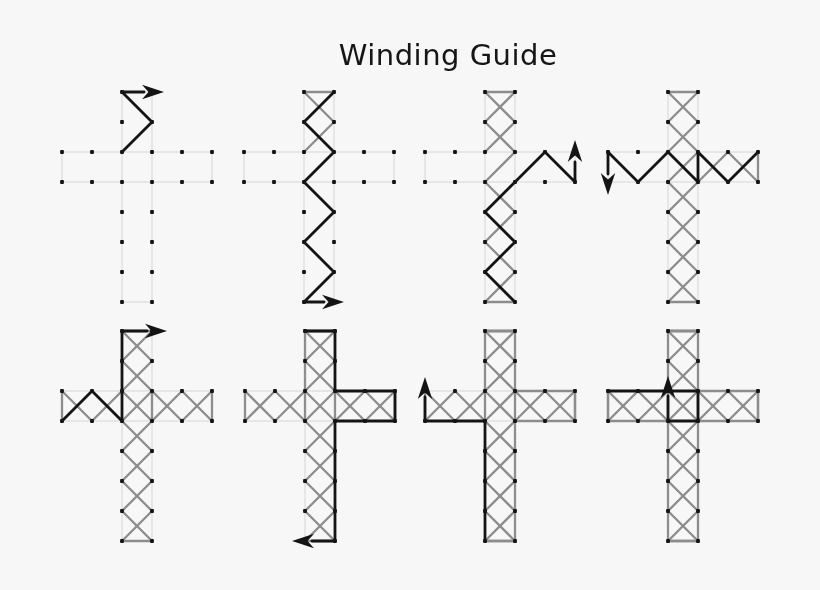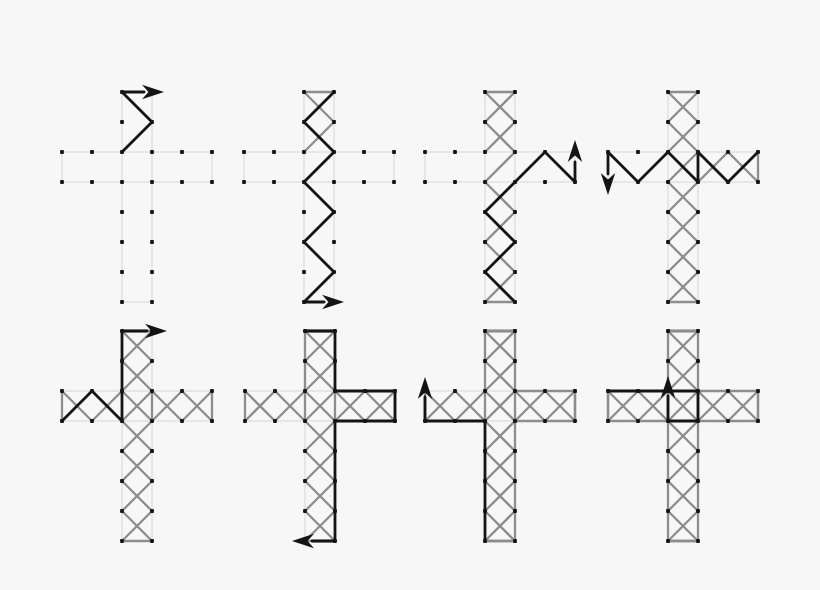--- a/index.html
+++ b/index.html
@@ -13,20 +13,21 @@
   .title{
     position:absolute;left:448px;top:38px;transform:translateX(-50%);
     font-size:29px;color:#161616;white-space:nowrap;letter-spacing:0.5px;
   }
   svg{position:absolute;left:0;top:0;}
 </style>
 </head>
 <body>
 
 <div class="page">
+  <div class="title">Winding Guide</div>
   <svg id="diagram" xmlns="http://www.w3.org/2000/svg" width="820" height="590" viewBox="0 0 820 590">
       <g transform="translate(62,92)">
         <rect x="60" y="0" width="30" height="210" fill="none" stroke="#dbdbdb" stroke-width="1.2"></rect>
         <rect x="0" y="60" width="150" height="30" fill="none" stroke="#dbdbdb" stroke-width="1.2"></rect>
         <polyline points="60,60 90,30 60,0 82,0" fill="none" stroke="#141414" stroke-width="2.8" stroke-linecap="round" stroke-linejoin="round"></polyline>
         <polygon points="0,0 -22,-7.2 -15.5,0 -22,7.2" fill="#141414" transform="translate(102,0) rotate(0)"></polygon>
         <rect x="58.1" y="-1.9" width="3.8" height="3.8" rx="0.9" fill="#141414"></rect>
         <rect x="88.1" y="-1.9" width="3.8" height="3.8" rx="0.9" fill="#141414"></rect>
         <rect x="58.1" y="28.1" width="3.8" height="3.8" rx="0.9" fill="#141414"></rect>
         <rect x="88.1" y="28.1" width="3.8" height="3.8" rx="0.9" fill="#141414"></rect>

